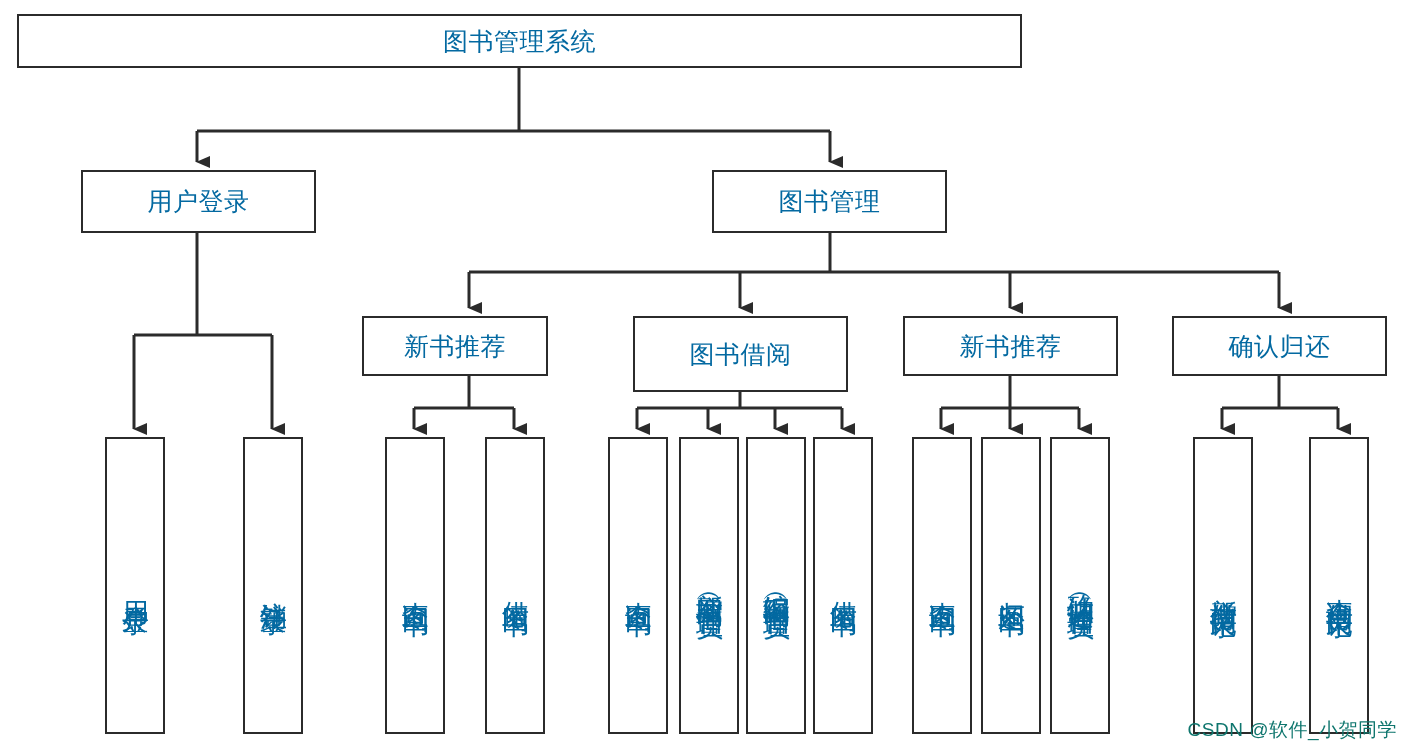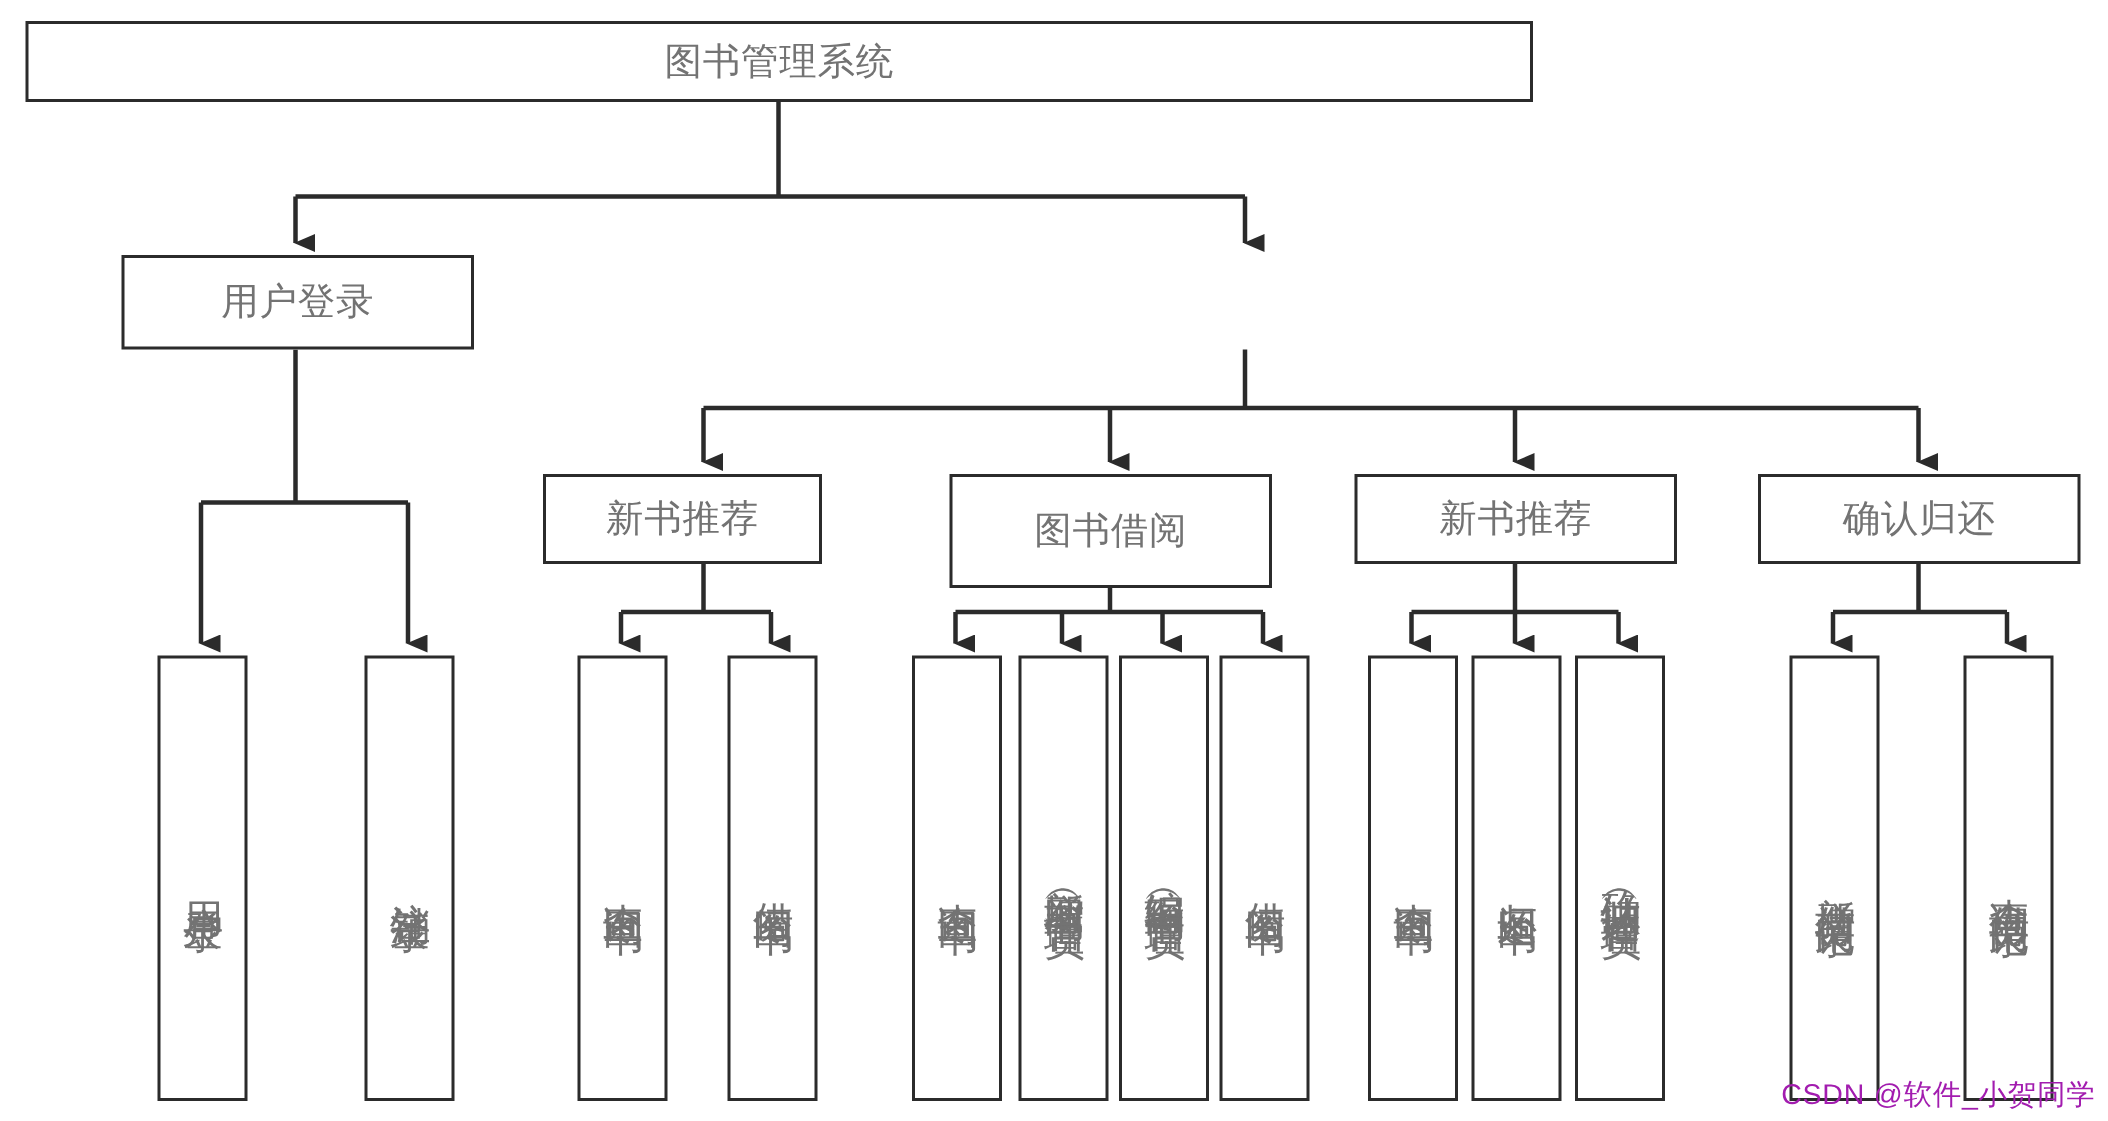--- a/index.html
+++ b/index.html
@@ -29,21 +29,21 @@
     position: absolute;
     box-sizing: border-box;
     border: 2px solid #2b2b2b;
     background: #ffffff;
     display: flex;
     align-items: center;
     justify-content: center;
     z-index: 2;
   }
   .node .label {
-    color: #737373;
+    color: #0369a1;
     line-height: 1.08;
     letter-spacing: 0.5px;
     text-align: center;
     white-space: nowrap;
   }
   .node.horiz .label {
     font-size: 25px;
   }
   .node.vert {
     align-items: center;
@@ -55,21 +55,21 @@
     font-size: 27px;
     line-height: 1.0;
     letter-spacing: 3px;
     max-height: 100%;
   }
   .watermark {
     position: absolute;
     right: 8px;
     bottom: 4px;
     font-size: 19px;
-    color: #a21caf;
+    color: #0f766e;
     z-index: 5;
     white-space: nowrap;
     letter-spacing: 0.5px;
   }
 </style>
 </head>
 <body>
 
 <div id="canvas">
 
@@ -125,20 +125,23 @@
     </g>
   </svg>
 
   <div class="node horiz" style="left:17px; top:14px; width:1005px; height:54px;">
     <span class="label">图书管理系统</span>
   </div>
 
   <div class="node horiz" style="left:81px; top:170px; width:235px; height:63px;">
     <span class="label">用户登录</span>
   </div>
+  <div class="node horiz" style="left:712px; top:170px; width:235px; height:63px;">
+    <span class="label">图书管理</span>
+  </div>
 
   <div class="node horiz" style="left:362px; top:316px; width:186px; height:60px;">
     <span class="label">新书推荐</span>
   </div>
   <div class="node horiz" style="left:633px; top:316px; width:215px; height:76px;">
     <span class="label">图书借阅</span>
   </div>
   <div class="node horiz" style="left:903px; top:316px; width:215px; height:60px;">
     <span class="label">新书推荐</span>
   </div>

